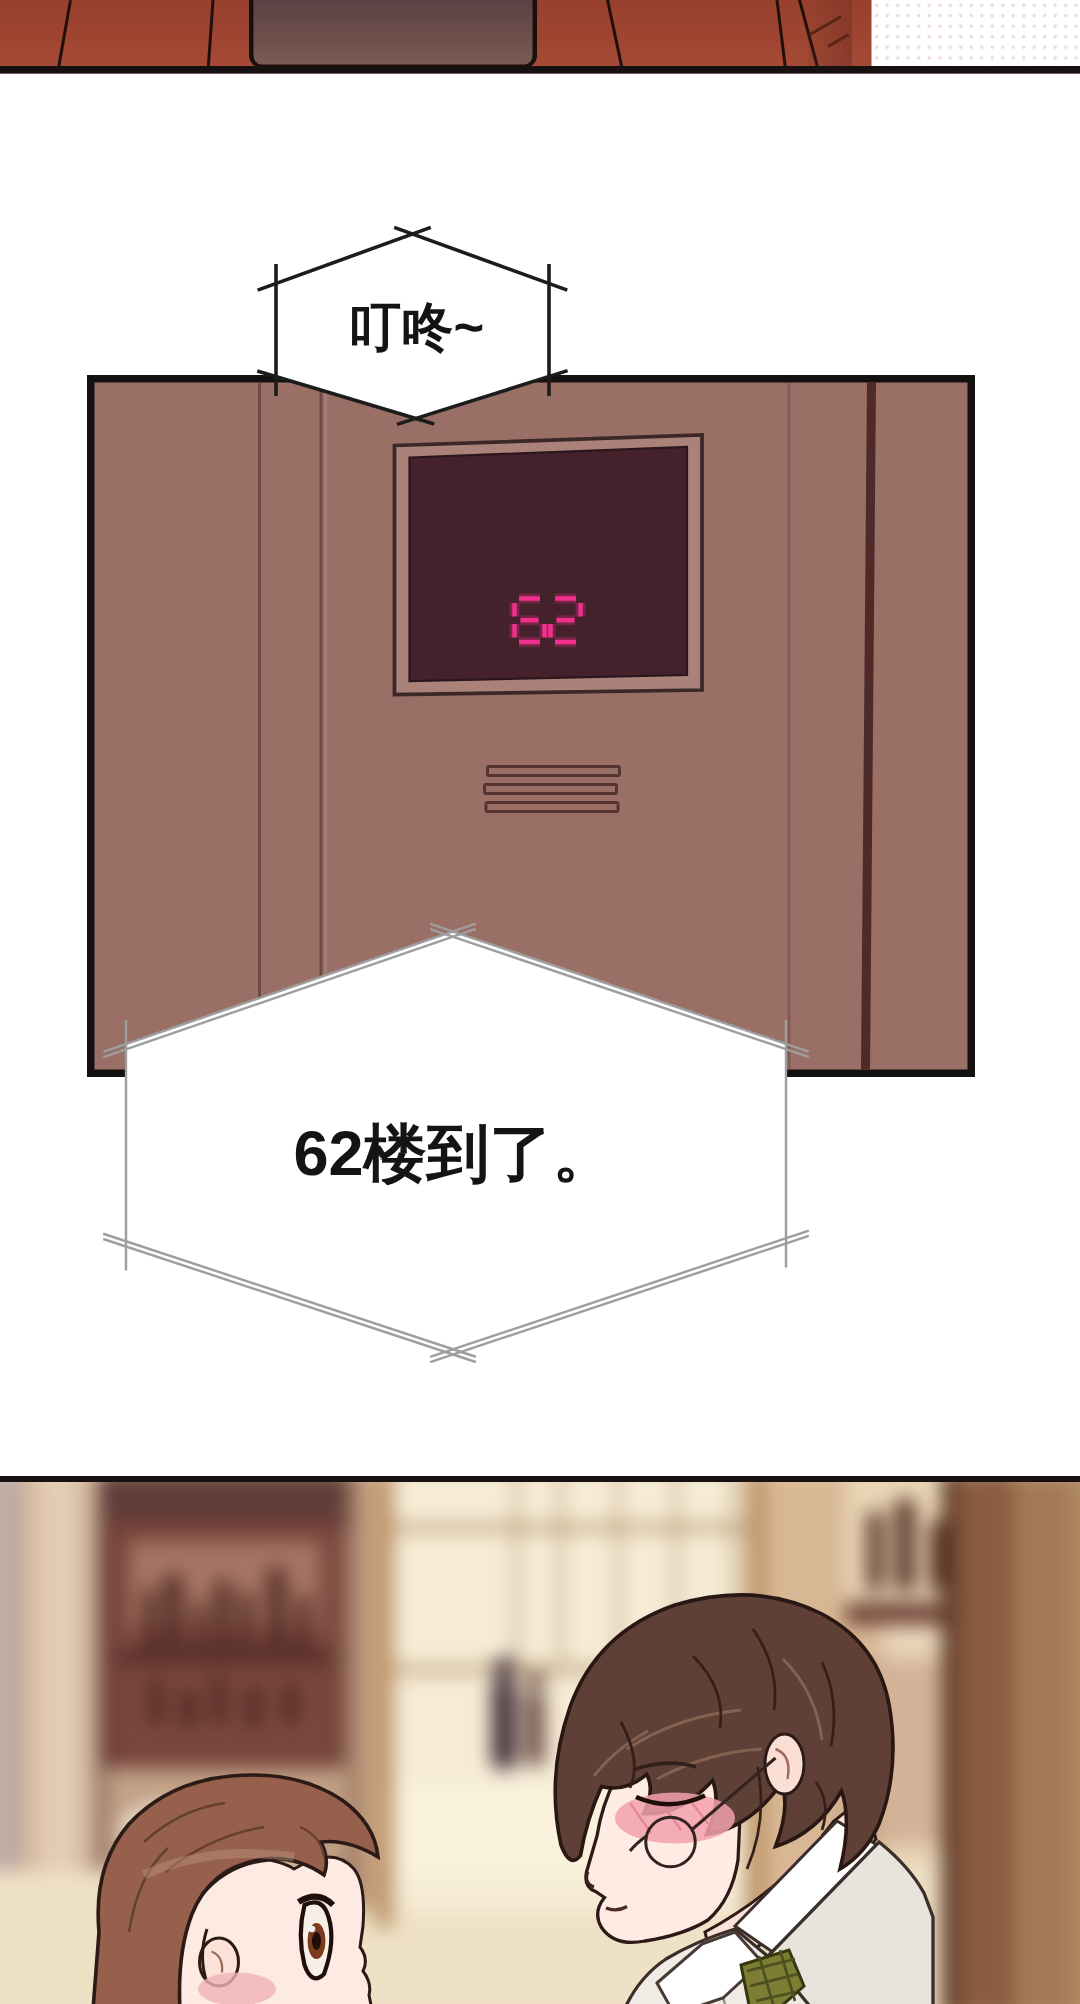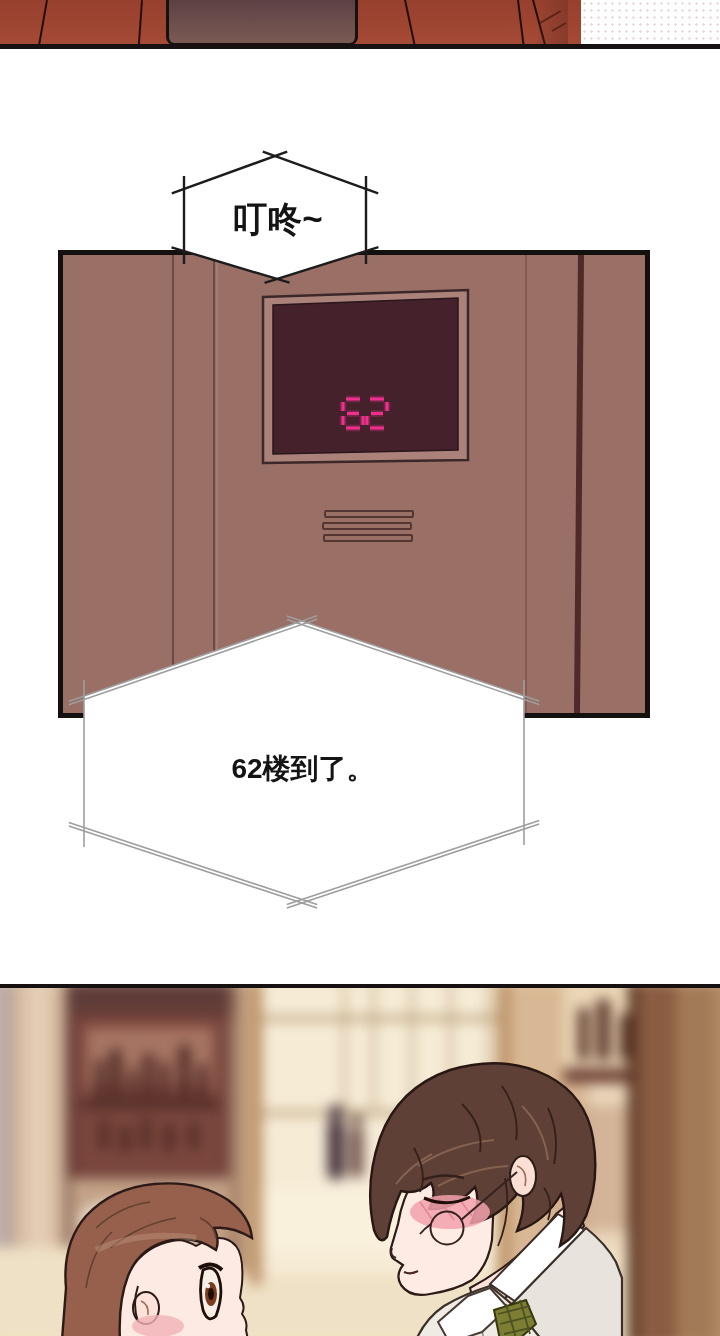--- a/index.html
+++ b/index.html
@@ -39,21 +39,21 @@
   #seam-c{left:462px;width:2px;background:#7a534c;opacity:.7;}
   #stripe{left:513px;width:6px;background:#4e2b28;transform:skewX(-0.5deg);}
   .slat{height:4px;background:#9a6f66;border:2px solid #553531;border-radius:2px;}
   #slat1{left:261px;top:255px;width:86px;}
   #slat2{left:259px;top:267px;width:86px;}
   #slat3{left:260px;top:279px;width:86px;}
 
   
   .bubble-text{color:#141414;font-weight:bold;text-align:center;white-space:nowrap;}
   #sfx-text{left:160px;top:197px;width:235px;font-size:35px;line-height:44px;}
-  #dialog-text{left:100px;top:743px;width:406px;font-size:28px;line-height:52px;}
+  #dialog-text{left:100px;top:743px;width:406px;font-size:42px;line-height:52px;}
 
   
   #photo{left:0;top:984px;width:720px;height:352px;border-top:4px solid #161110;
     box-sizing:content-box;overflow:hidden;background:#e9d6ba;}
   #photo-bg-wrap{position:absolute;left:0;top:0;width:720px;height:352px;
     filter:blur(6px);transform:scale(1.04);}
   #photo-fg{position:absolute;left:0;top:0;}
 </style>
 </head>
 <body>

